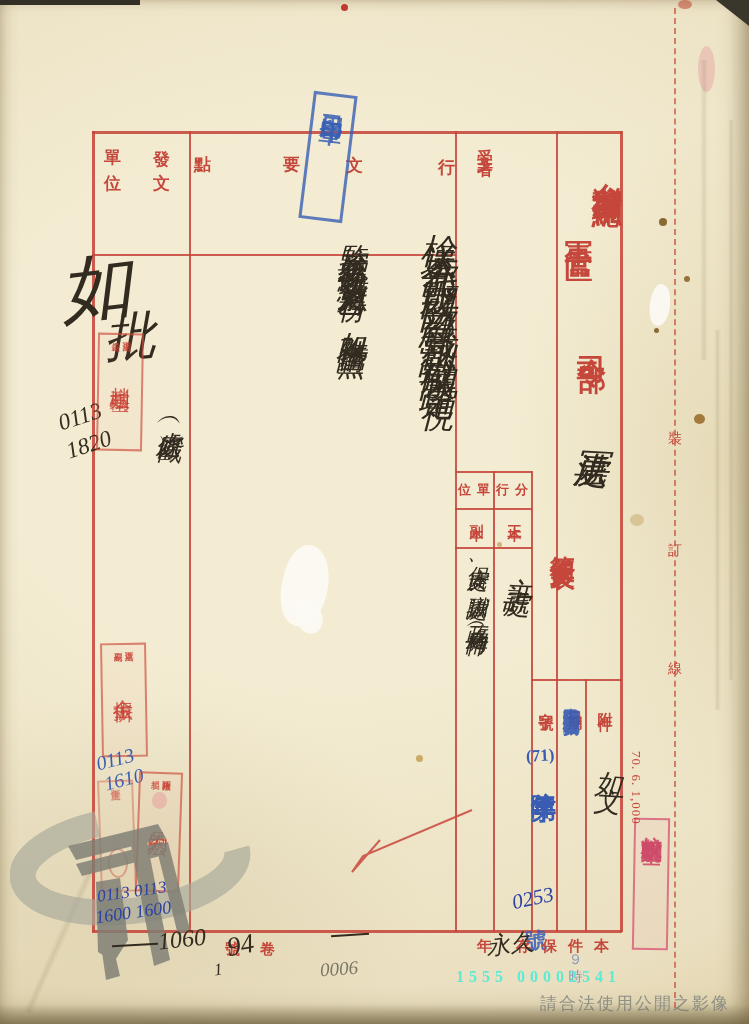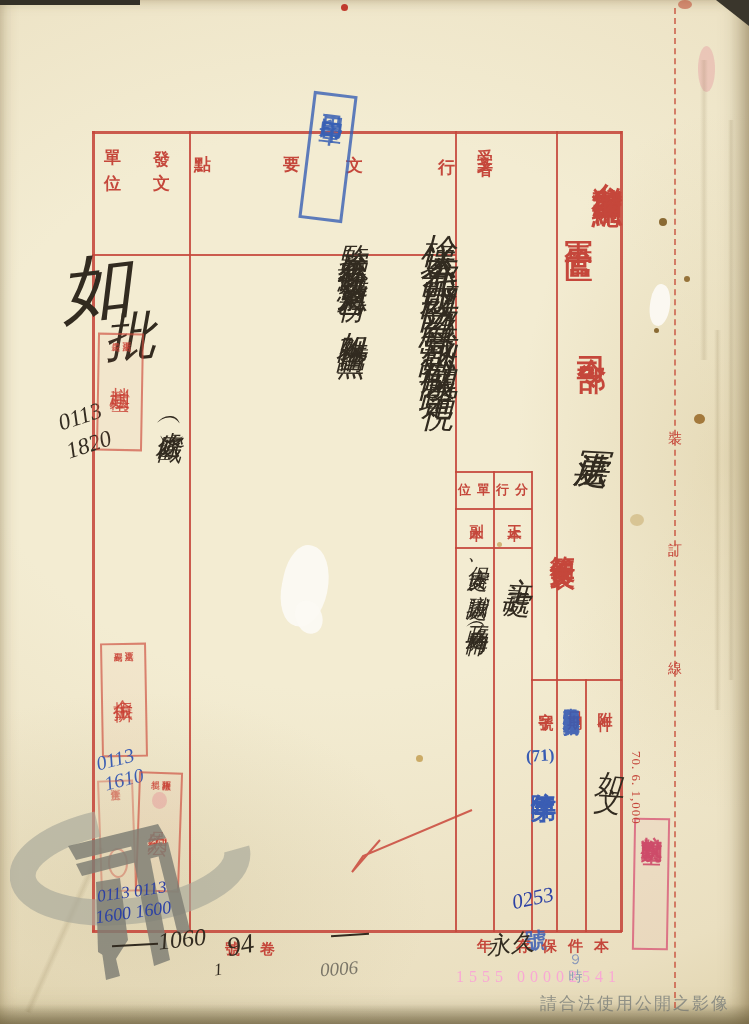--- a/index.html
+++ b/index.html
@@ -183,17 +183,17 @@
  <div class="abs red" style="left:225px;top:940px;font-size:15px;font-weight:bold;">號</div>
  <div class="abs hw" style="left:227px;top:930px;font-size:27px;transform:rotate(-10deg);">94</div>
  <div class="abs" style="left:112px;top:944px;width:46px;height:2px;background:#322b20;transform:rotate(-3deg);"></div>
  <div class="abs hw" style="left:158px;top:926px;font-size:24px;transform:rotate(-6deg);">1060</div>
  <div class="abs hw" style="left:214px;top:960px;font-size:17px;transform:rotate(-8deg);">1</div>
  <div class="abs" style="left:320px;top:958px;font-size:19px;color:#7b7668;transform:rotate(-4deg);font-style:italic;">0006</div>
 
  <div class="abs blue hw" style="left:97px;top:882px;font-size:17px;transform:rotate(-8deg);color:#2c41a4;">0113 0113</div>
  <div class="abs blue hw" style="left:95px;top:902px;font-size:18px;transform:rotate(-8deg);color:#2c41a4;">1600 1600</div>
 
- <div class="abs" style="left:456px;top:968px;font-size:16px;color:#f9a8d4;letter-spacing:5px;font-weight:normal;">1555   00002541</div>
+ <div class="abs" style="left:456px;top:968px;font-size:16px;color:#5eead4;letter-spacing:5px;font-weight:bold;">1555   00002541</div>
  <div class="abs" style="left:540px;top:992px;font-size:17px;color:#8e8f85;letter-spacing:2px;">請合法使用公開之影像</div>
 
  <div class="abs" style="left:0;top:1004px;width:749px;height:20px;background:linear-gradient(to bottom,rgba(100,88,55,0),rgba(90,80,50,.45));"></div>
 </div>
 
 </body></html>

